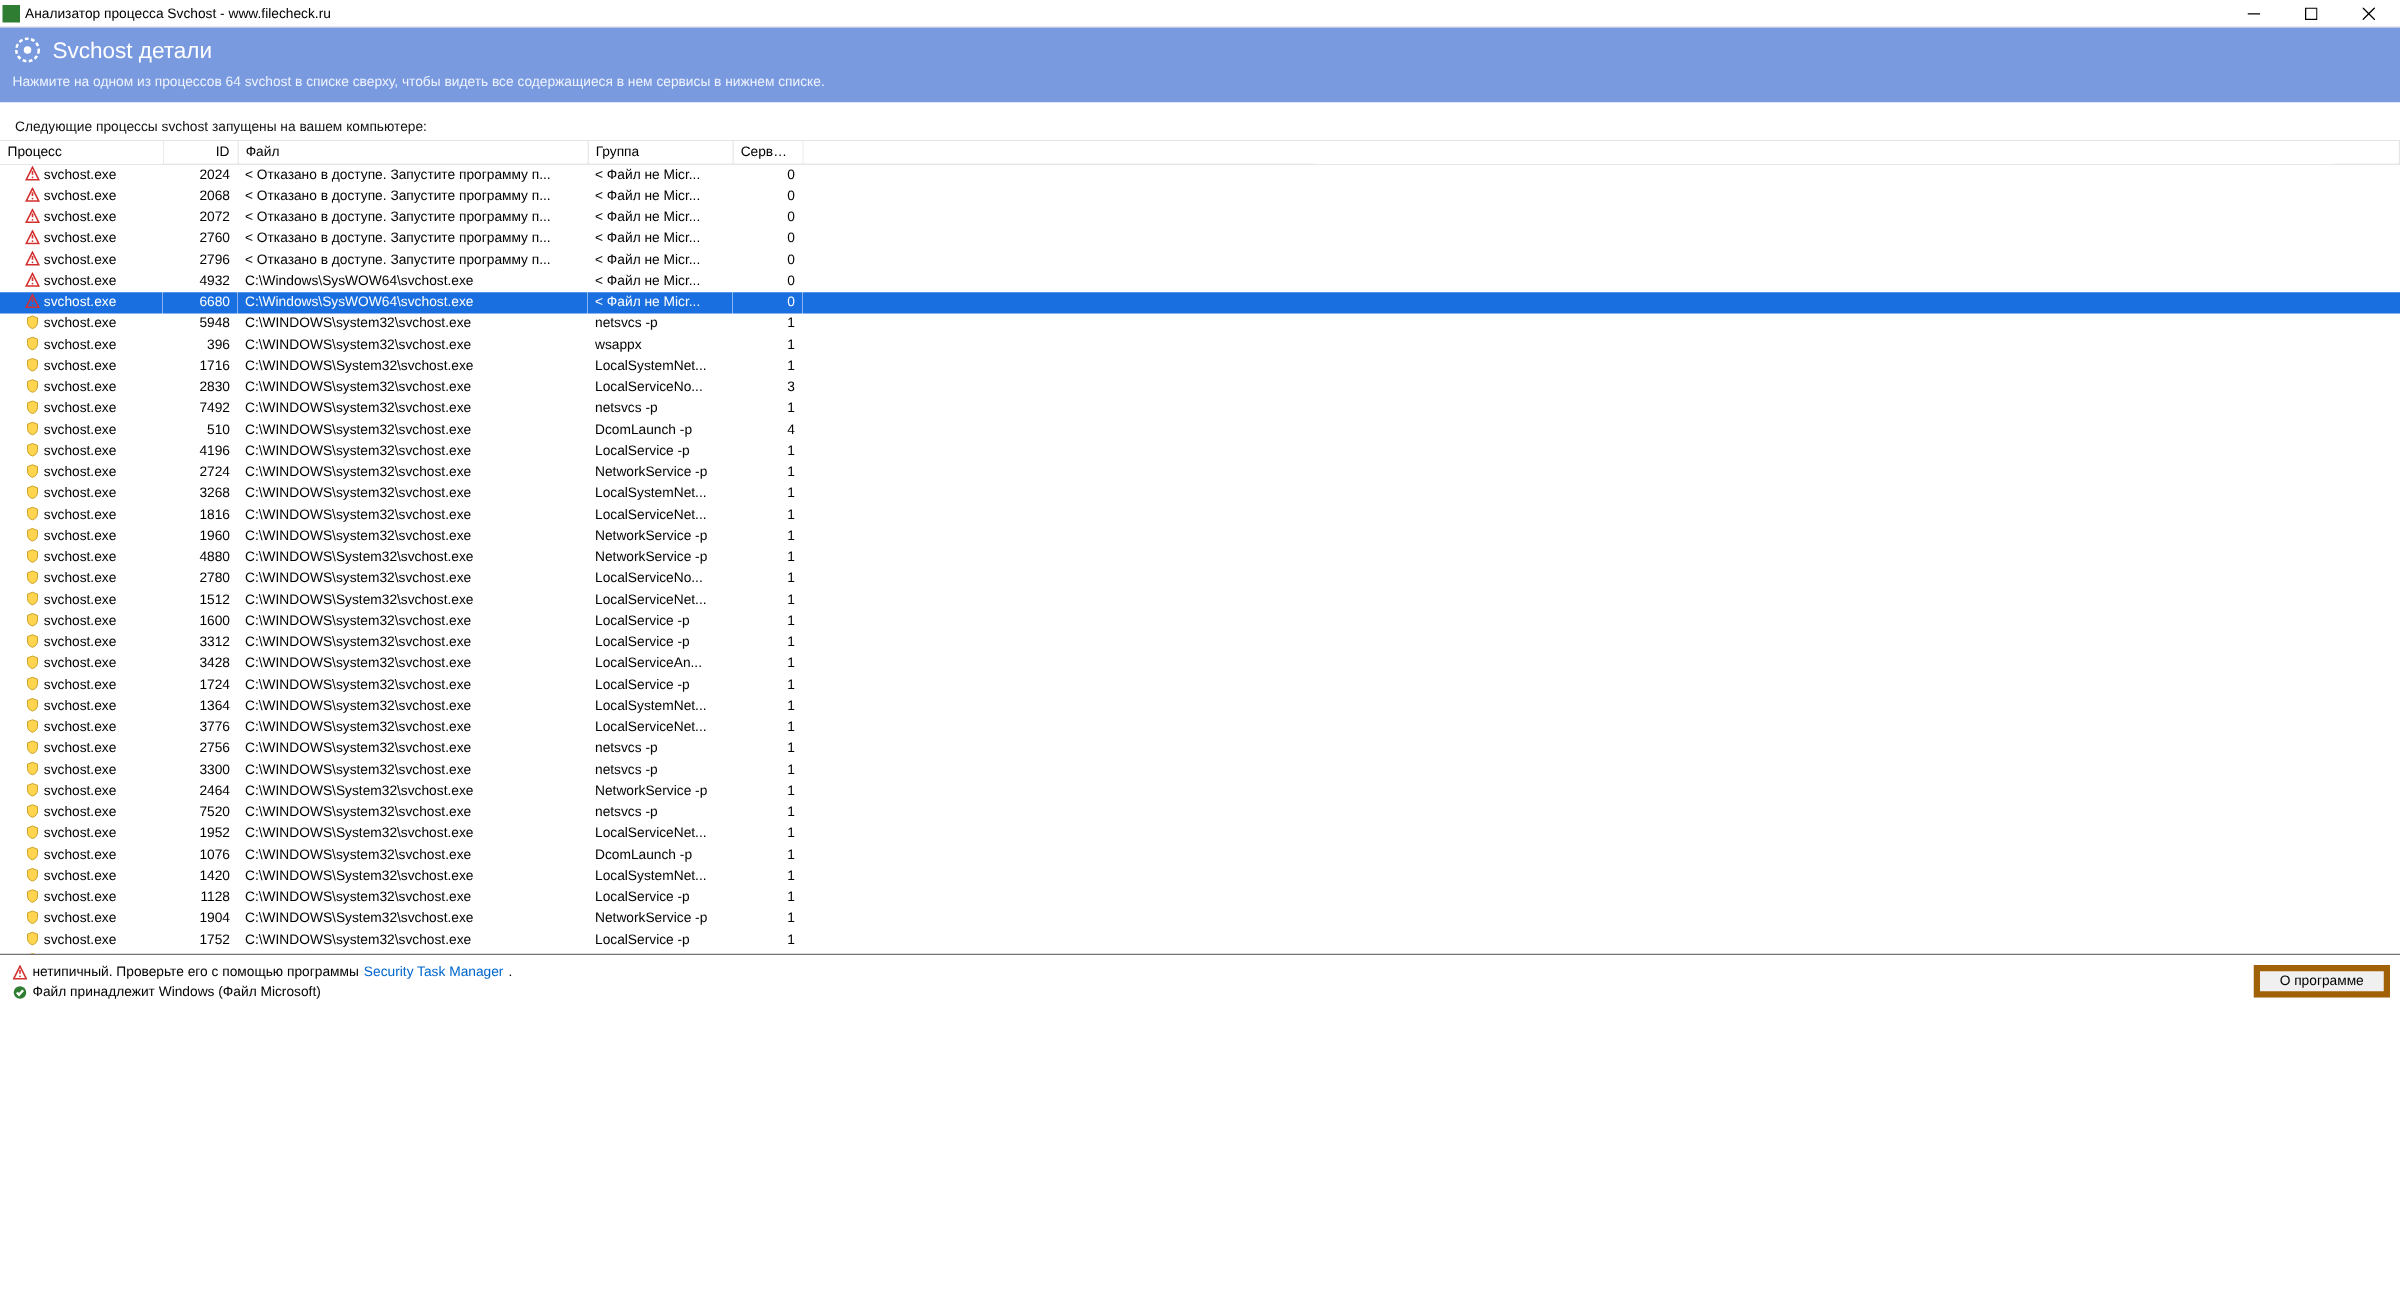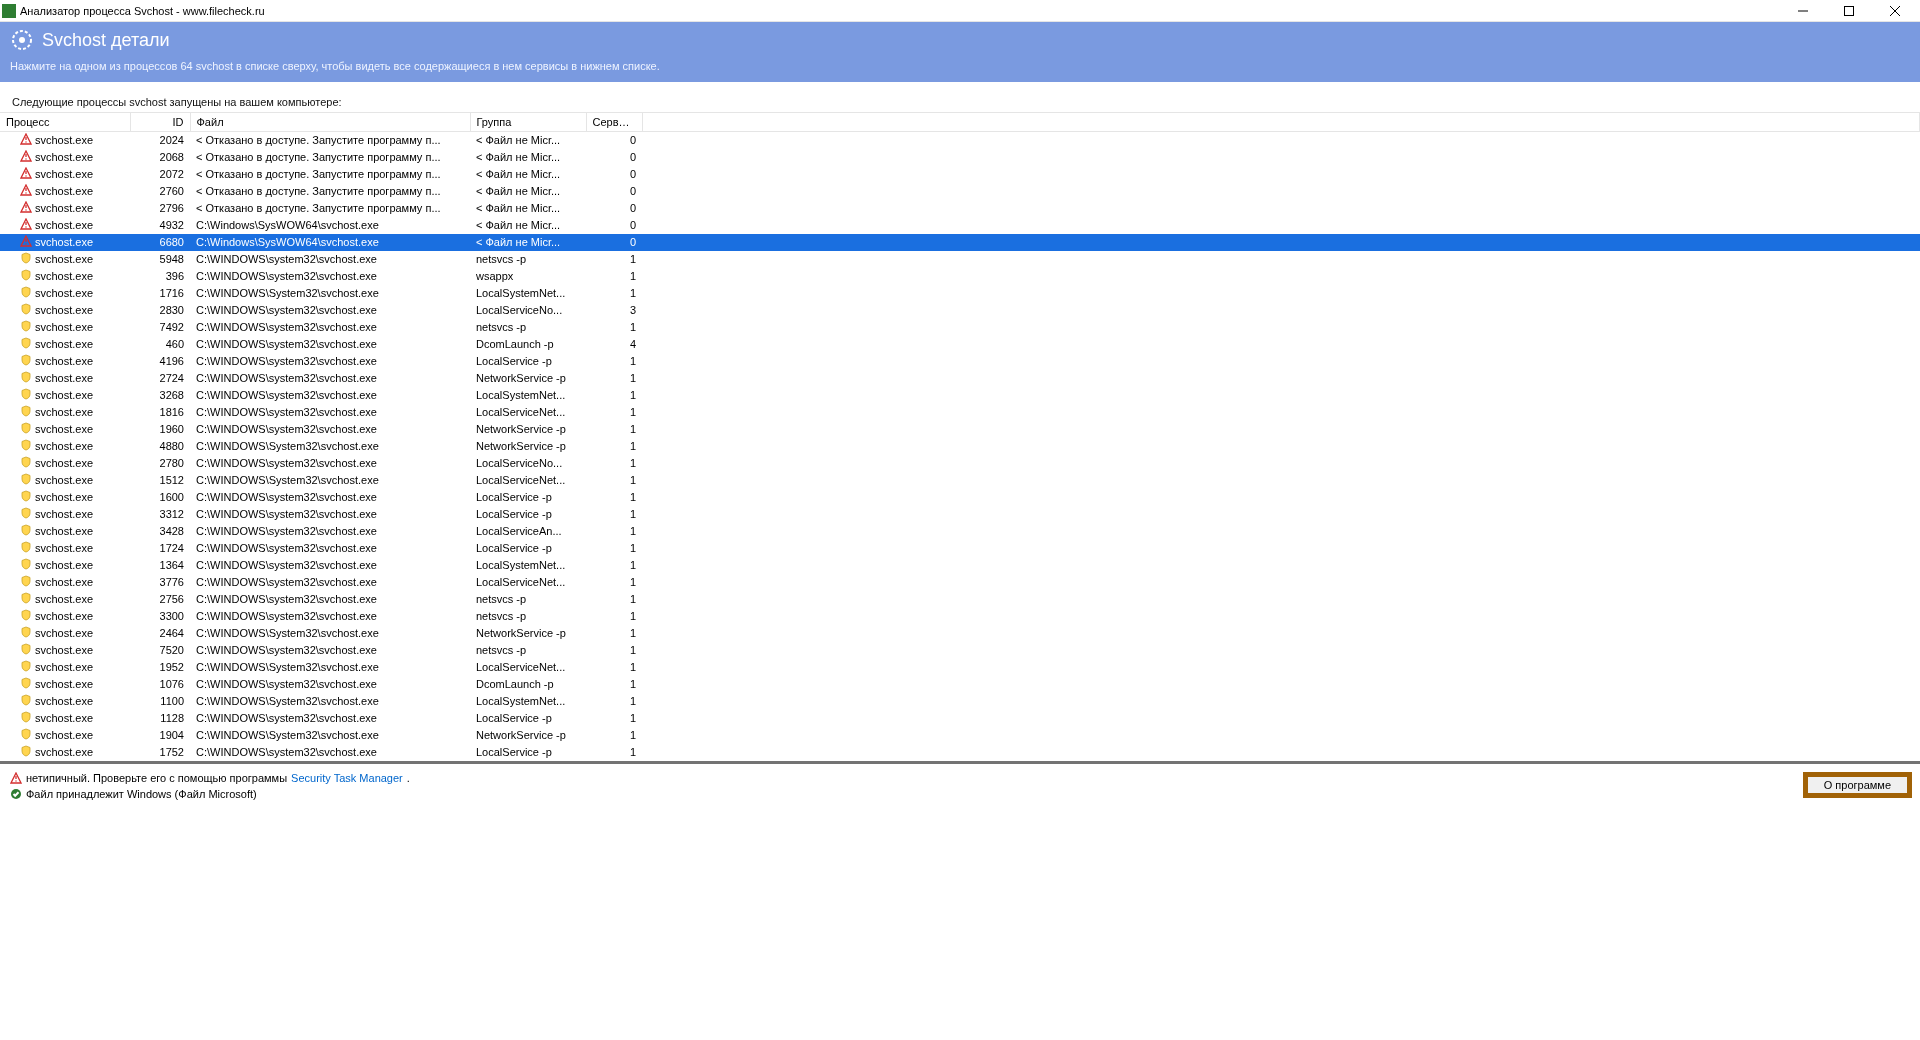--- a/index.html
+++ b/index.html
@@ -9,21 +9,21 @@
   .titlebar .tb-title { flex: 0 0 auto; font-size: 11px; color: #000; }
   .titlebar .tb-spacer { flex: 1; }
   .titlebar .winbtn { width: 46px; height: 22px; display: flex; align-items: center; justify-content: center; color: #000; }
   .winbtn svg { width: 10px; height: 10px; }
   .banner { background: #7a9ae0; color: #fff; padding: 6px 10px 10px 10px; }
   .banner-row1 { display: flex; align-items: center; gap: 8px; }
   .gear-icon { width: 24px; height: 24px; }
   .banner-title { font-size: 18px; font-weight: 400; }
   .banner-sub { margin-top: 8px; font-size: 11px; color: #eef3ff; }
   .section-label { padding: 14px 12px 4px 12px; font-size: 11px; color: #111; background: #fff; }
-  .table-wrap { position: relative; height: 652px; border-top: 1px solid #e5e5e5; border-bottom: 3px solid #737373; }
+  .table-wrap { position: relative; height: 652px; border-top: 1px solid #e5e5e5; border-bottom: 1px solid #737373; }
   .table-scroll { height: 100%; overflow-y: scroll; }
   table { border-collapse: collapse; width: calc(100% - 0px); table-layout: fixed; }
   thead th { position: sticky; top: 0; background: #fff; font-weight: 400; text-align: left; padding: 2px 6px; border-right: 1px solid #e5e5e5; border-bottom: 1px solid #e5e5e5; font-size: 11px; color: #000; height: 18px; white-space: nowrap; overflow: hidden; text-overflow: ellipsis; }
   thead th.num, tbody td.num { text-align: right; }
   tbody td { padding: 0 6px; height: 17px; font-size: 11px; color: #000; white-space: nowrap; overflow: hidden; text-overflow: ellipsis; vertical-align: middle; }
   tbody tr.selected td { background: #1a6fe0; color: #fff; }
   .col-proc { width: 130px; }
   .col-id { width: 60px; }
   .col-file { width: 280px; }
   .col-group { width: 116px; }
@@ -273,21 +273,21 @@
     <td class="num row-serv">1</td>
     <td></td>
   </tr>
           <tr>
     <td class="proc-cell">
       <span class="row-icon"><svg class="ico-shield" viewBox="0 0 12 12">
                   <path d="M6 1 L10 2.5 V6 C10 9 8 10.5 6 11 C4 10.5 2 9 2 6 V2.5 Z" fill="#ffd54f" stroke="#c9a227" stroke-width="0.8"></path>
                 </svg></span>
       <span class="row-proc">svchost.exe</span>
     </td>
-    <td class="num row-id">460</td>
+    <td class="num row-id">510</td>
     <td class="row-file">C:\WINDOWS\system32\svchost.exe</td>
     <td class="row-group">DcomLaunch -p</td>
     <td class="num row-serv">4</td>
     <td></td>
   </tr>
           <tr>
     <td class="proc-cell">
       <span class="row-icon"><svg class="ico-shield" viewBox="0 0 12 12">
                   <path d="M6 1 L10 2.5 V6 C10 9 8 10.5 6 11 C4 10.5 2 9 2 6 V2.5 Z" fill="#ffd54f" stroke="#c9a227" stroke-width="0.8"></path>
                 </svg></span>
@@ -546,21 +546,21 @@
     <td class="num row-serv">1</td>
     <td></td>
   </tr>
           <tr>
     <td class="proc-cell">
       <span class="row-icon"><svg class="ico-shield" viewBox="0 0 12 12">
                   <path d="M6 1 L10 2.5 V6 C10 9 8 10.5 6 11 C4 10.5 2 9 2 6 V2.5 Z" fill="#ffd54f" stroke="#c9a227" stroke-width="0.8"></path>
                 </svg></span>
       <span class="row-proc">svchost.exe</span>
     </td>
-    <td class="num row-id">1100</td>
+    <td class="num row-id">1420</td>
     <td class="row-file">C:\WINDOWS\System32\svchost.exe</td>
     <td class="row-group">LocalSystemNet...</td>
     <td class="num row-serv">1</td>
     <td></td>
   </tr>
           <tr>
     <td class="proc-cell">
       <span class="row-icon"><svg class="ico-shield" viewBox="0 0 12 12">
                   <path d="M6 1 L10 2.5 V6 C10 9 8 10.5 6 11 C4 10.5 2 9 2 6 V2.5 Z" fill="#ffd54f" stroke="#c9a227" stroke-width="0.8"></path>
                 </svg></span>

